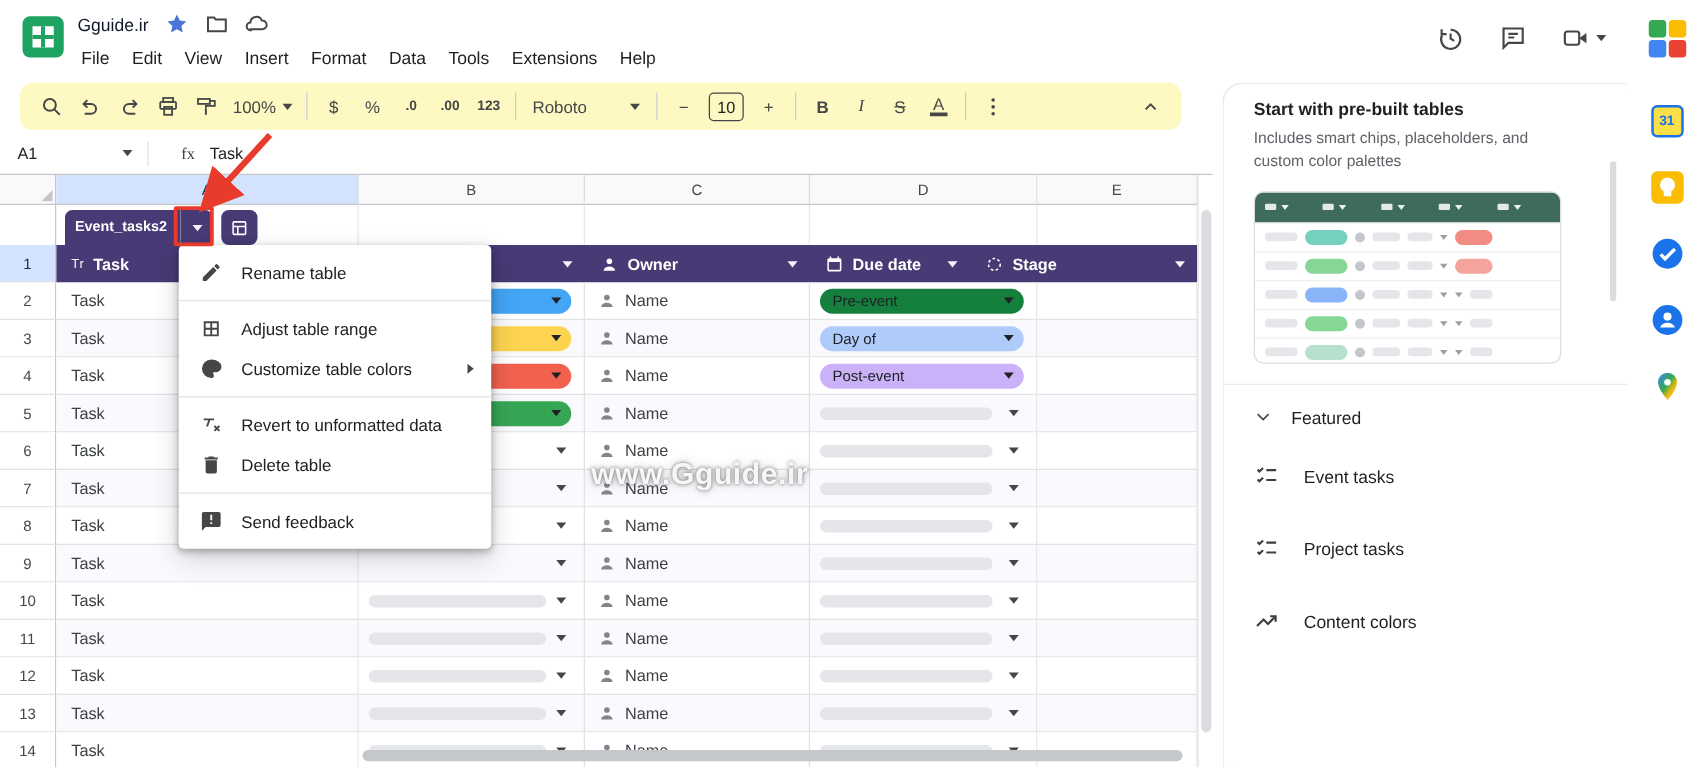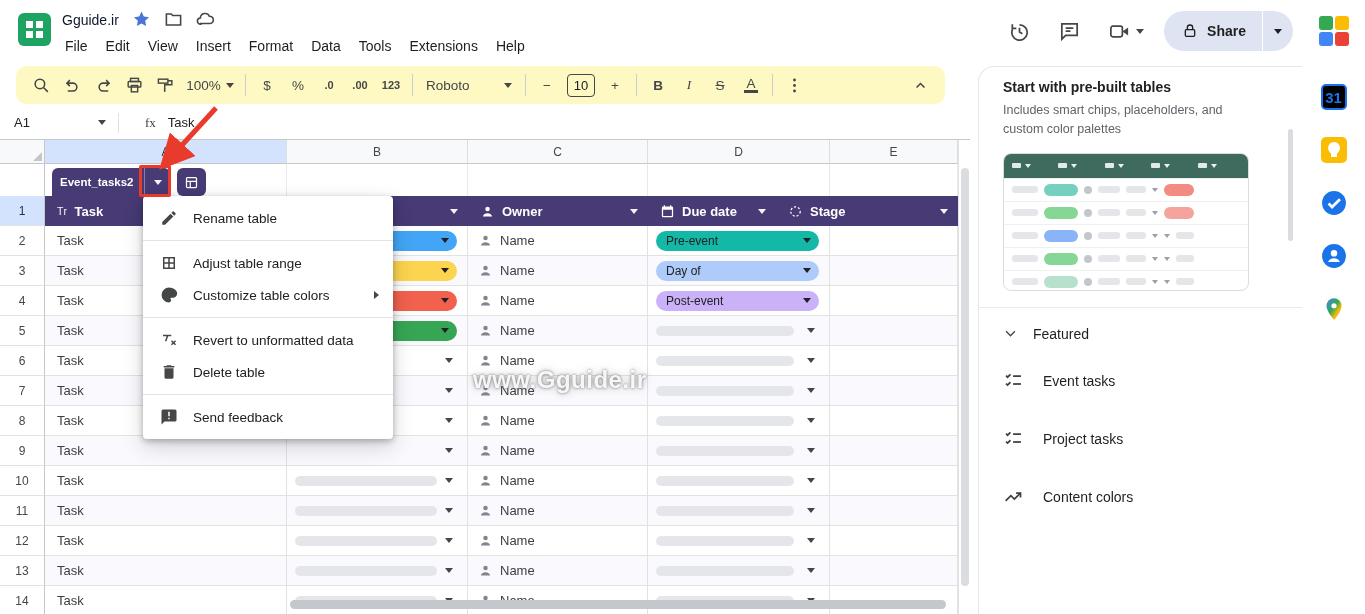--- a/index.html
+++ b/index.html
@@ -153,21 +153,21 @@
   .p-item{display:flex;align-items:center;gap:19px;padding:0 24px;height:58px;font-size:14px;color:#1f1f1f}
   .p-item-icon svg{width:21px;height:21px}
   .p-scroll{position:absolute;right:9px;top:62px;width:5px;height:112px;background:#dadce0;border-radius:3px}
   
   #rail{position:absolute;left:1302px;top:0;width:63px;height:614px;background:#fff;z-index:11}
   .rail-avatar{margin:16px auto 0;width:30px;height:30px;display:grid;
     grid-template-columns:1fr 1fr;grid-template-rows:1fr 1fr;gap:2px}
   .rail-avatar span{border-radius:3px}
   .rail-icons{display:flex;flex-direction:column;align-items:center;gap:27px;margin-top:38px}
   .rcal{width:26px;height:26px;border:2.5px solid #1a73e8;border-radius:5px;box-sizing:border-box;
-    display:flex;align-items:center;justify-content:center;font-size:15px;font-weight:700;color:#1a73e8;background:#000000}
+    display:flex;align-items:center;justify-content:center;font-size:11px;font-weight:700;color:#1a73e8;background:#fde047}
   .rkeep{width:26px;height:26px;background:#fbbc04;border-radius:5px;position:relative}
   .rkeep::before{content:"";position:absolute;left:7px;top:5px;width:12px;height:12px;border-radius:50%;background:#fff}
   .rkeep::after{content:"";position:absolute;left:10px;top:16px;width:6px;height:4px;background:#fff}
   .ricon svg{width:26px;height:26px}
 </style>
 </head>
 <body>
 
 <div id="topbar">
   <div class="logo">
@@ -216,34 +216,20 @@
           <path d="M8 8.5h8M8 11.5h5"></path>
         </svg>
       </span>
     <span class="hicon camwrap">
       <svg viewBox="0 0 24 24" fill="none" stroke="#444746" stroke-width="1.8">
           <rect x="3" y="6.5" width="12" height="11" rx="2"></rect>
           <path d="M15 12l6-4.2v8.4L15 12z" fill="#444746" stroke="none"></path>
         </svg>
       <span class="tri g"></span>
       </span>
-    <div class="share">
-      <div class="share-main">
-        <span>
-          <svg viewBox="0 0 24 24" fill="none" stroke="#1f1f1f" stroke-width="2">
-              <rect x="5" y="10" width="14" height="10" rx="1.5"></rect>
-              <path d="M8 10V7a4 4 0 018 0v3"></path>
-            </svg>
-          </span>
-        <span>Share</span>
-      </div>
-      <div class="share-dd">
-          <span class="tri d"></span>
-        </div>
-    </div>
   </div>
 </div>
 
 <div id="toolbar">
   <span class="tb">
     <svg viewBox="0 0 24 24">
         <circle cx="10" cy="10" r="6" fill="none" stroke="#444746" stroke-width="2"></circle>
         <path d="M14.5 14.5L20 20" stroke="#444746" stroke-width="2"></path>
       </svg>
     </span>
@@ -408,21 +394,21 @@
           <div class="dcell w2">
             <span class="owner-ic">
               <svg viewBox="0 0 24 24" fill="#80868b">
                 <circle cx="12" cy="8" r="3.6"></circle>
                 <path d="M4.8 19.2c.6-3 3.7-4.6 7.2-4.6s6.6 1.6 7.2 4.6l.1.8H4.7l.1-.8z"></path>
               </svg>
             </span>
             <span class="celltext">Name</span>
           </div>
           <div class="dcell w3">
-            <div class="pill" style="background: #14b8a6; text-align: right;">
+            <div class="pill" style="background: #15803d; text-align: right;">
               <span>Pre-event</span>
               <span class="tri d" style="margin-left: auto;"></span>
             </div>
           </div>
           <div class="dcell w4"></div>
         </div>
         <div class="drow alt">
           <div class="dcell w0">
             <span class="celltext">Task</span>
           </div>

